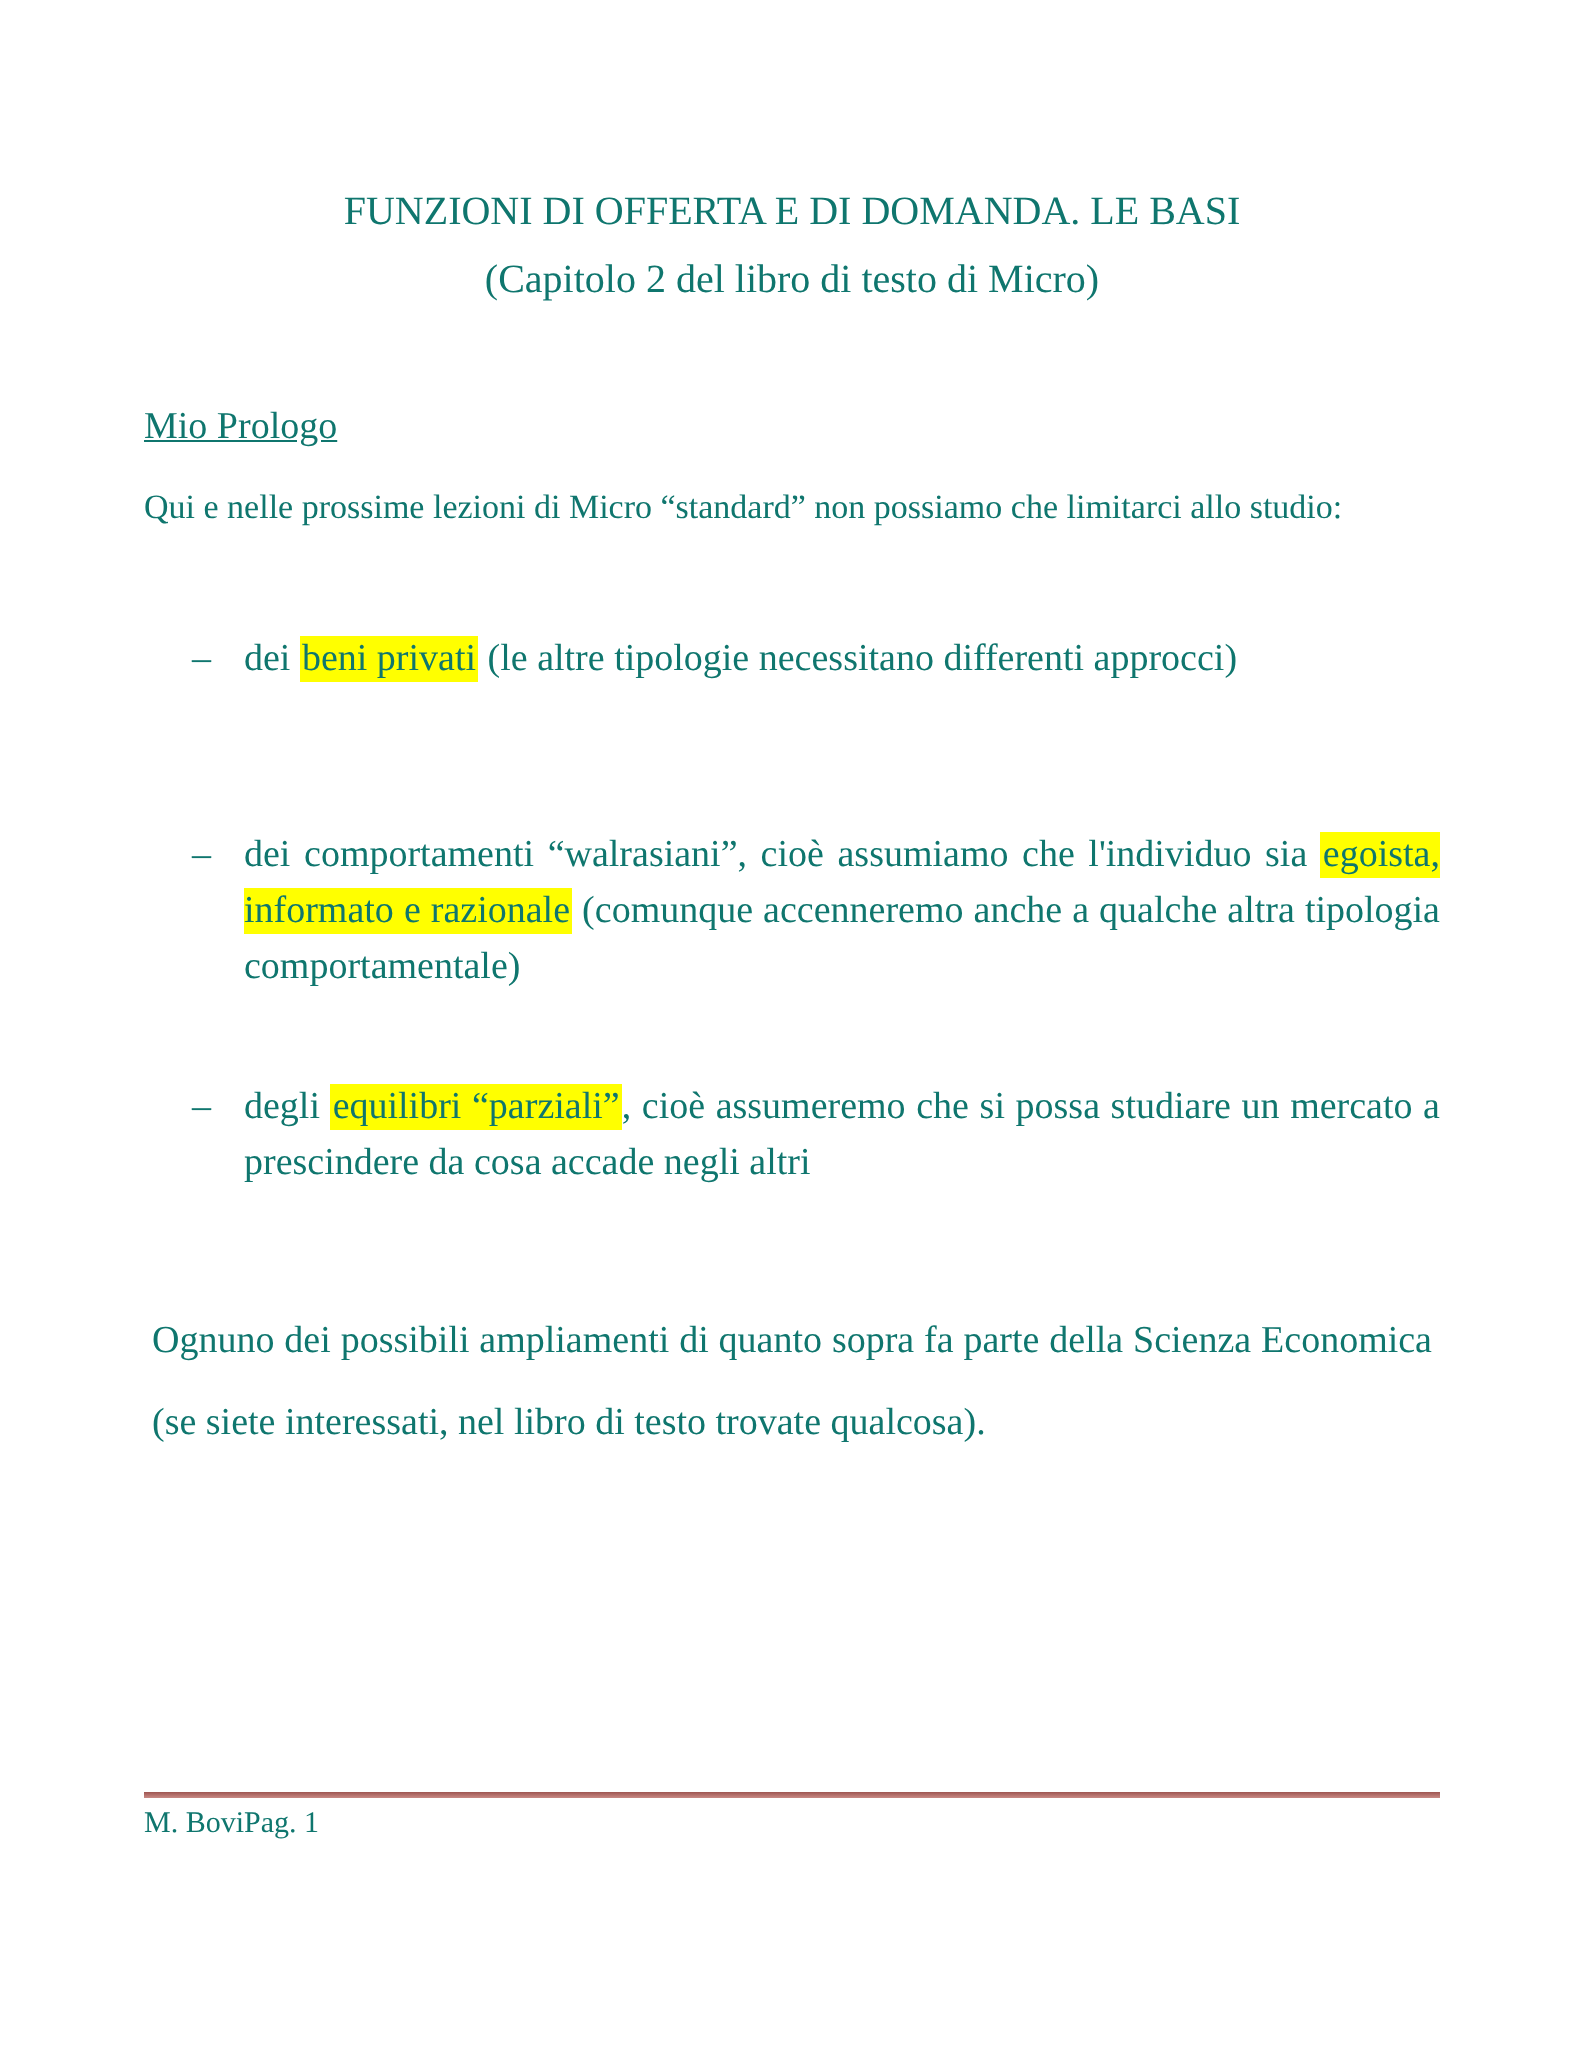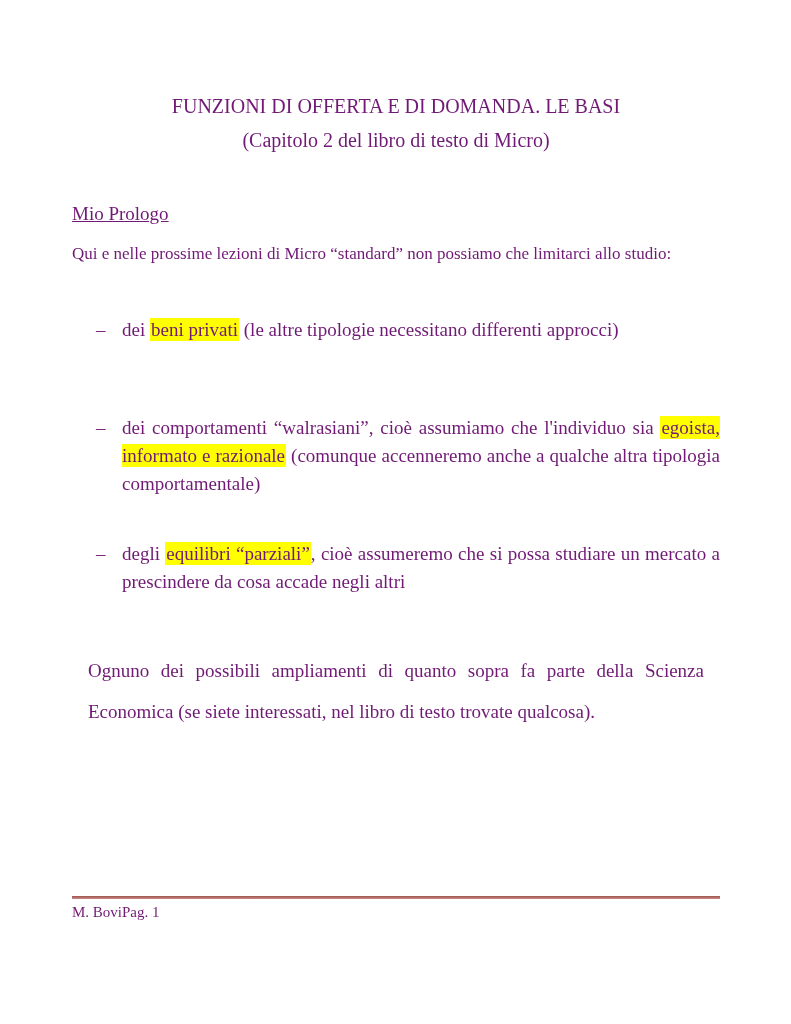--- a/index.html
+++ b/index.html
@@ -8,21 +8,21 @@
     background: #ffffff;
   }
   .page {
     position: relative;
     width: 791px;
     height: 1024px;
     background: #ffffff;
     box-sizing: border-box;
     padding: 93px 71px 0 72px;
     font-family: "Liberation Serif", "DejaVu Serif", serif;
-    color: #701a75;
+    color: #0f766e;
     overflow: hidden;
   }
   .doc-title {
     text-align: center;
     font-size: 20px;
     line-height: 26px;
     margin: 0;
     font-weight: normal;
   }
   .doc-subtitle {
@@ -67,21 +67,21 @@
   .bullet-2 { margin-top: 70px; }
   .bullet-3 { margin-top: 42px; }
   .hl {
     background: var(--highlight-color, #ffff00);
     padding: 1px 1px;
   }
   .closing {
     font-size: 19px;
     line-height: 41px;
     text-align: justify;
-    margin: 16px;
+    margin: 4px;
   }
   .closing-1 { margin-top: 54px; }
   .closing-2 { margin-top: 2px; }
   .footer-divider {
     position: absolute;
     left: 72px;
     right: 71px;
     top: 896px;
     height: 3px;
     background: linear-gradient(to bottom, var(--rule-dark, #9e5551), var(--rule-light, #c98a85));

